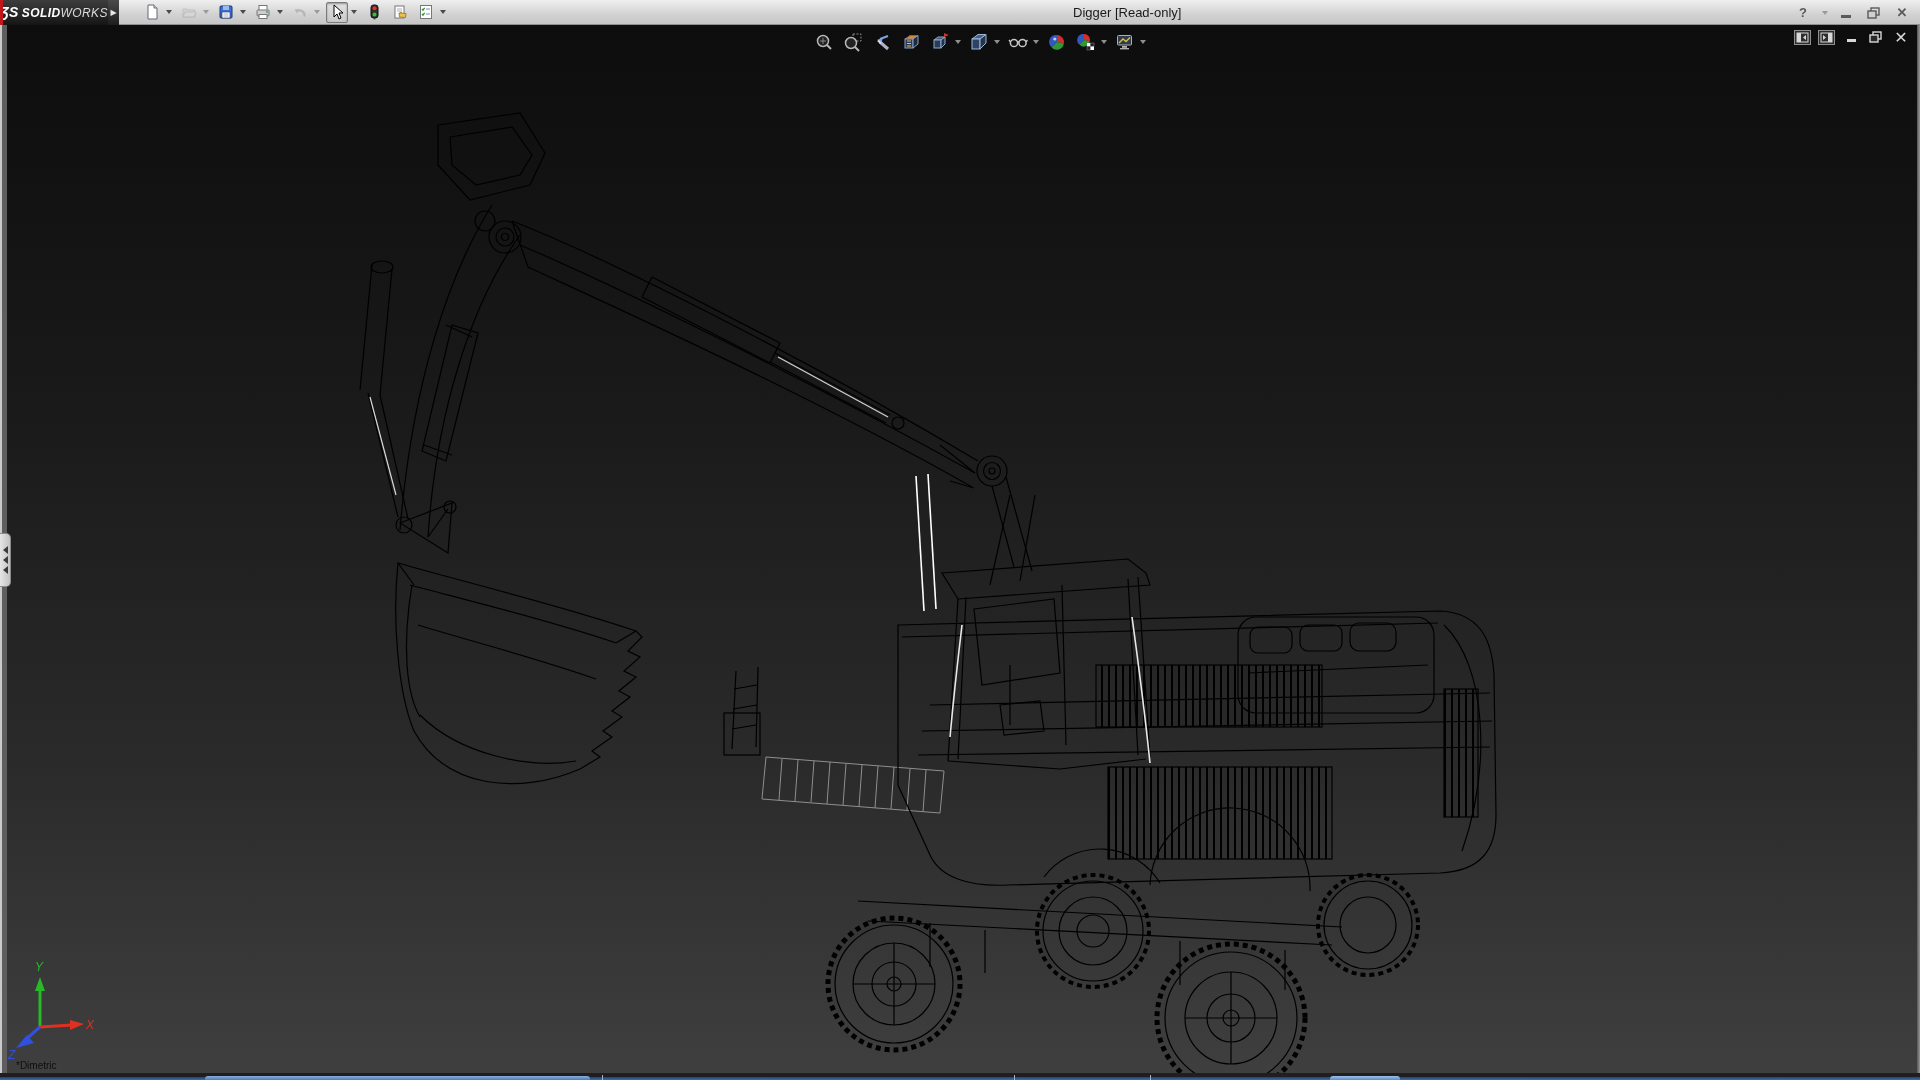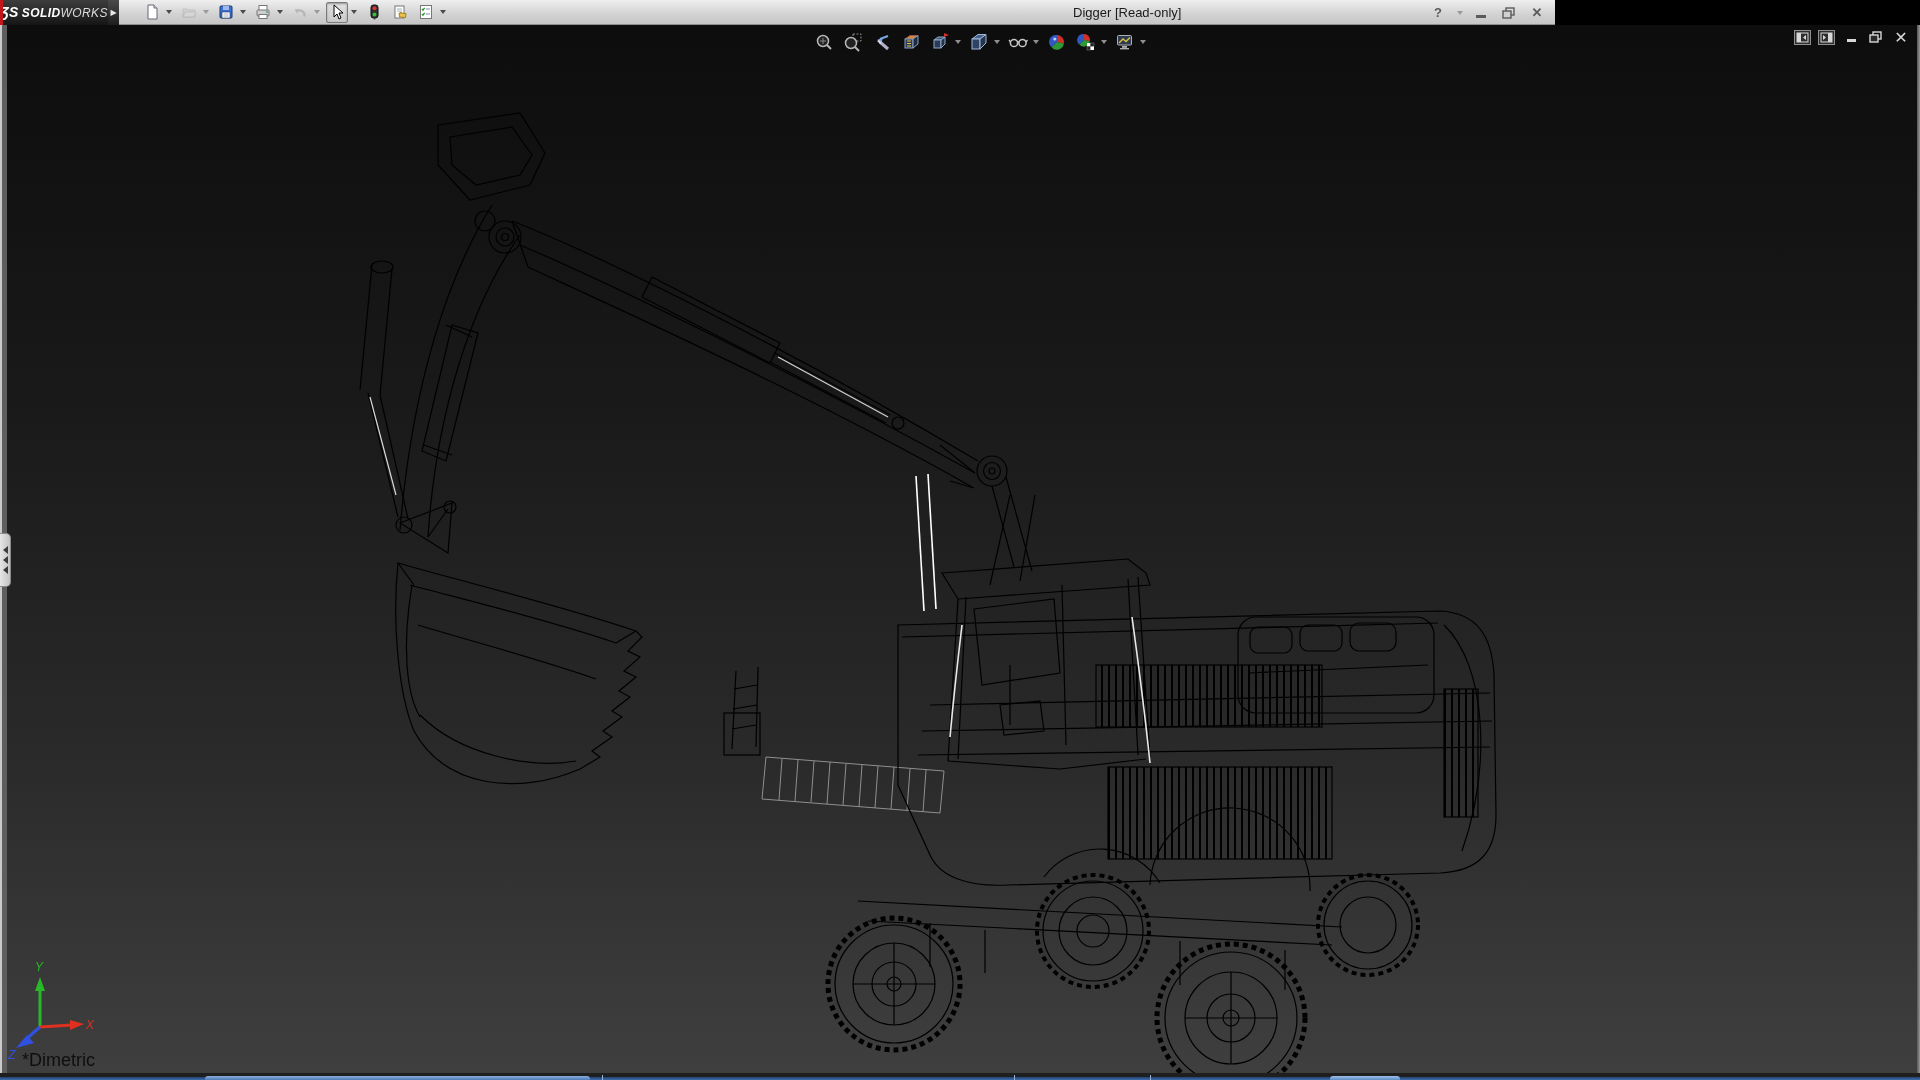--- a/index.html
+++ b/index.html
@@ -1,20 +1,20 @@
 <!DOCTYPE html>
 <html><head>
 <meta charset="utf-8">
 <style>
   * { margin:0; padding:0; box-sizing:border-box; }
   html,body { width:1920px; height:1080px; overflow:hidden; background:#000;
               font-family:"Liberation Sans", sans-serif; }
 
   
-  .titlebar { position:absolute; left:0; top:0; width:1555px; height:25px;
+  .titlebar { position:absolute; left:0; top:0; width:1920px; height:25px;
               background:linear-gradient(#efefef,#d2d2d2 60%,#c6c6c6);
               border-bottom:1px solid #8e8e8e; display:flex; align-items:center; }
   .logo-box { position:relative; width:108px; height:25px; flex:0 0 auto;
               background:linear-gradient(#3d3d3d,#151515); display:flex; align-items:center;
               justify-content:center; color:#fff; }
   .logo-red { position:absolute; left:0; top:0; width:3px; height:25px; background:#c01818; }
   .logo-text { font-style:italic; font-weight:bold; font-size:12px; letter-spacing:.4px; white-space:nowrap; }
   .logo-mark { font-size:14px; margin-right:3px; }
   .logo-light { font-weight:normal; color:#dcdcdc; }
   .logo-flyout { width:11px; height:25px; background:linear-gradient(#4a4a4a,#1d1d1d);
@@ -68,21 +68,21 @@
   .dbtn { width:18px; height:16px; display:flex; align-items:center; justify-content:center; color:#d8d8d8; }
   .dbtn .minus { width:9px; height:3px; background:#d8d8d8; margin-top:7px; }
   .pane-btn { width:17px; height:15px; border:1px solid #8f8f8f; background:#2e2e2e;
               display:flex; align-items:center; justify-content:center; }
 
   .model-svg { position:absolute; left:0; top:0; width:1920px; height:1048px; }
 
   
   .triad { position:absolute; left:6px; top:924px; }
 
-  .view-label { position:absolute; left:22px; bottom:2px; font-size:18px; color:#0e0e0e; font-weight:normal;text-align:right; }
+  .view-label { position:absolute; left:16px; bottom:2px; font-size:10px; color:#0e0e0e; font-weight:normal;text-align:right; }
 
   
   .taskbar { position:absolute; left:0; bottom:0; width:1920px; height:7px; background:#1f1f1f; z-index:5; }
   .taskbar .blue { position:absolute; left:0; bottom:0; width:100%; height:3px;
                    background:linear-gradient(#24426a,#3a6db0); }
   .taskbar .seg { position:absolute; bottom:0; height:4px; border-radius:3px 3px 0 0; }
   .tb-sep { position:absolute; bottom:0; width:1px; height:5px; background:#9ab4d6; }
 </style>
 </head>
 <body>

